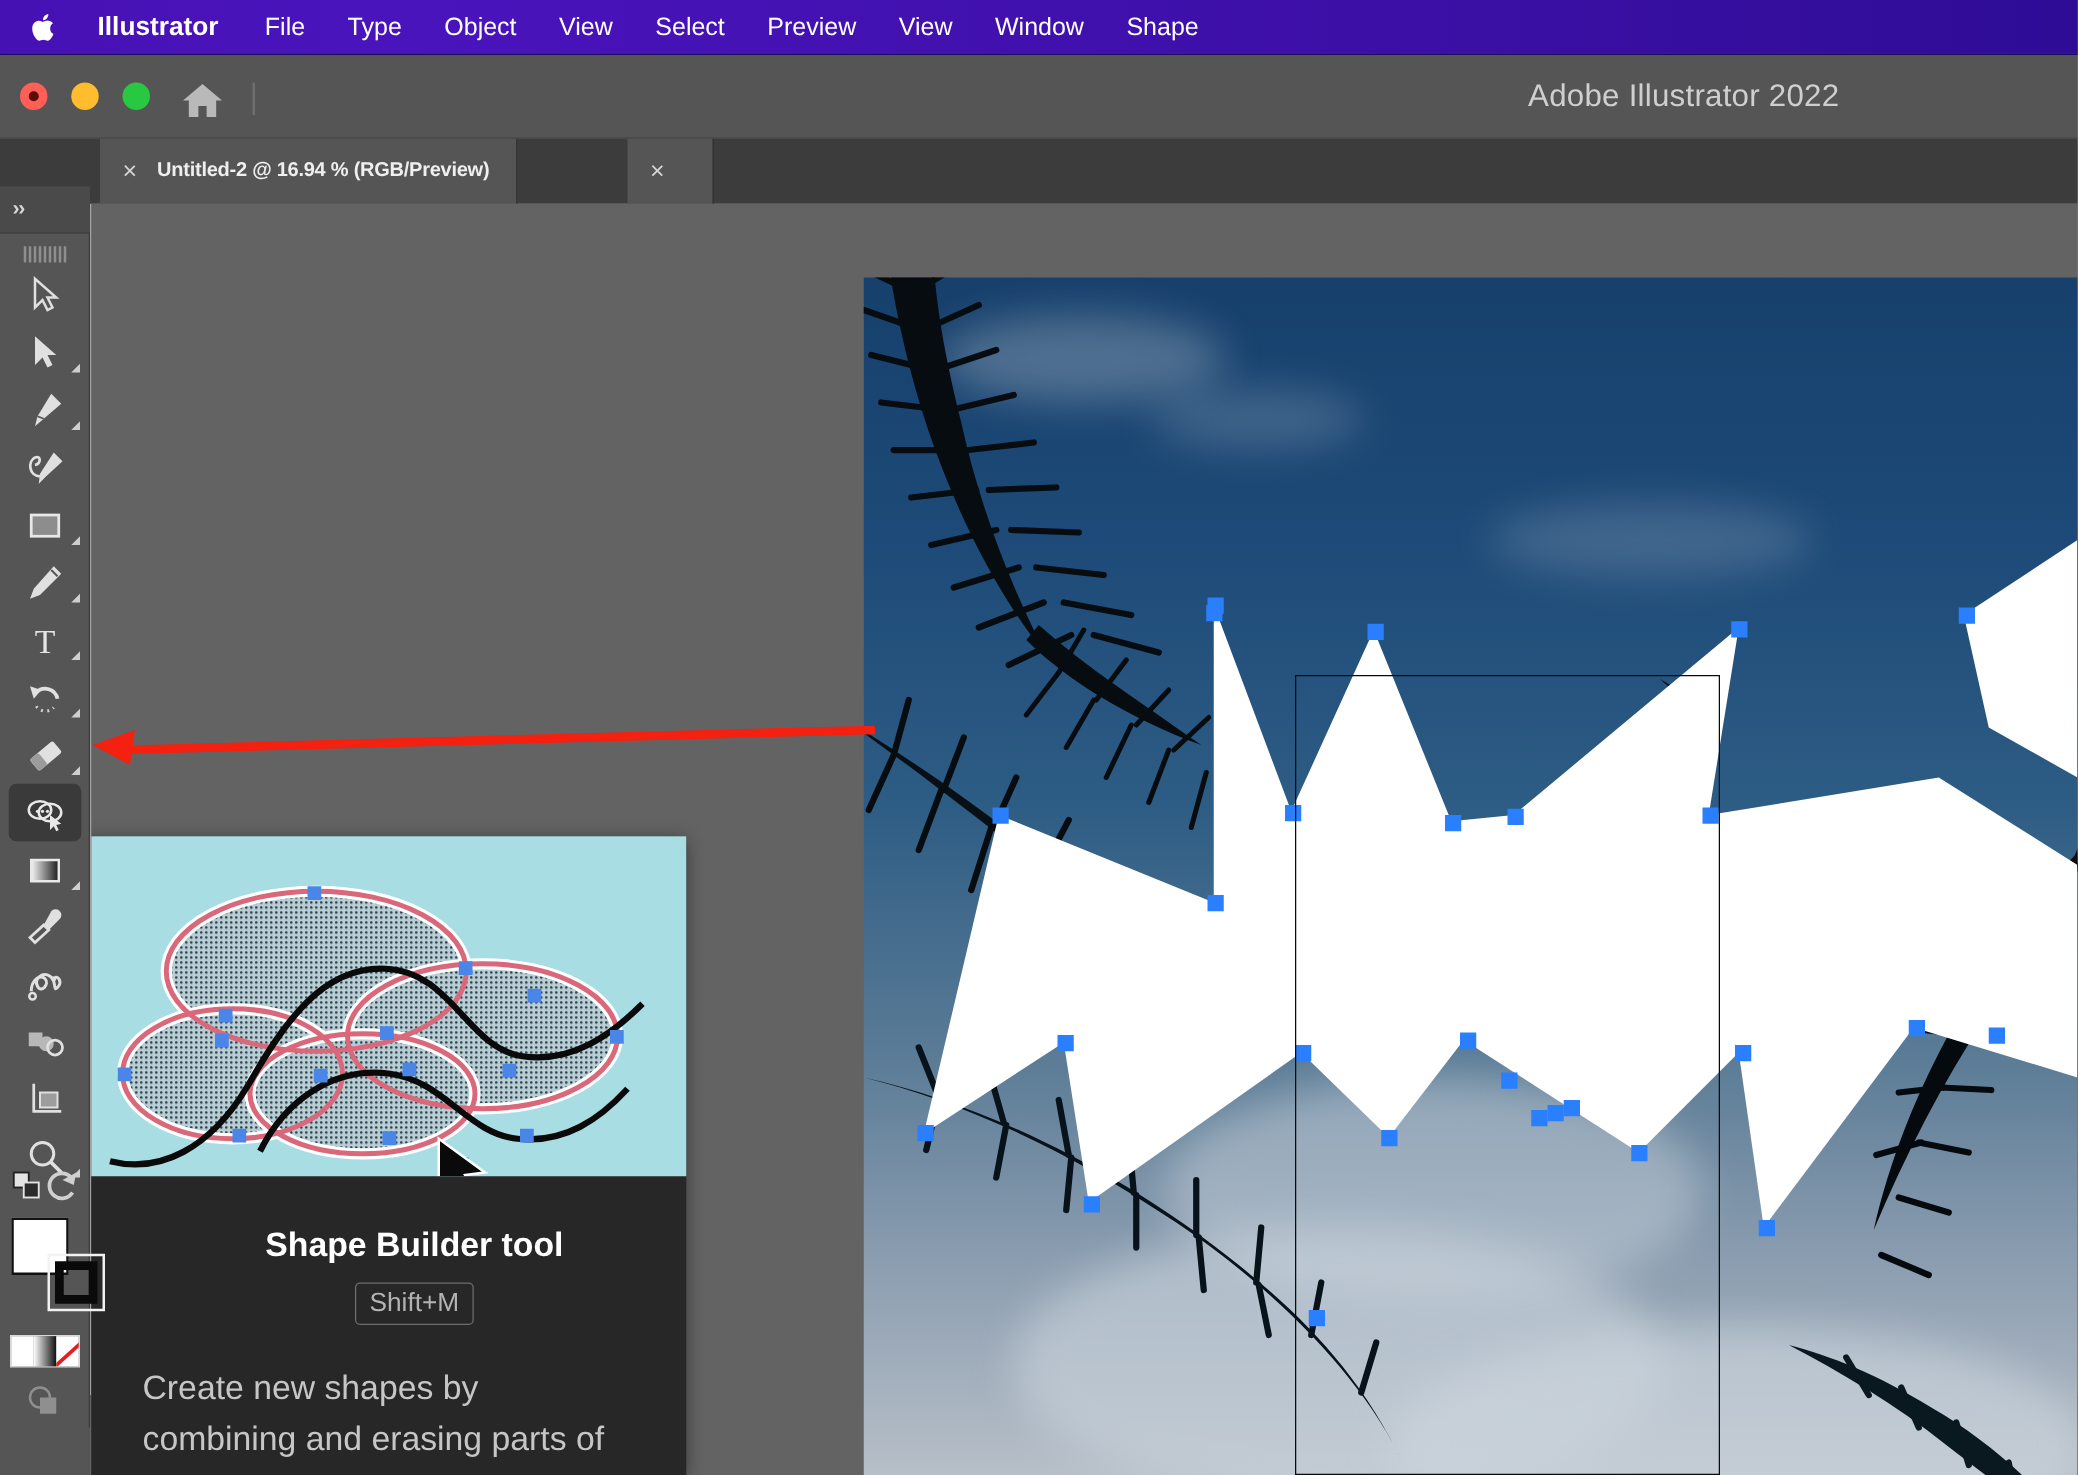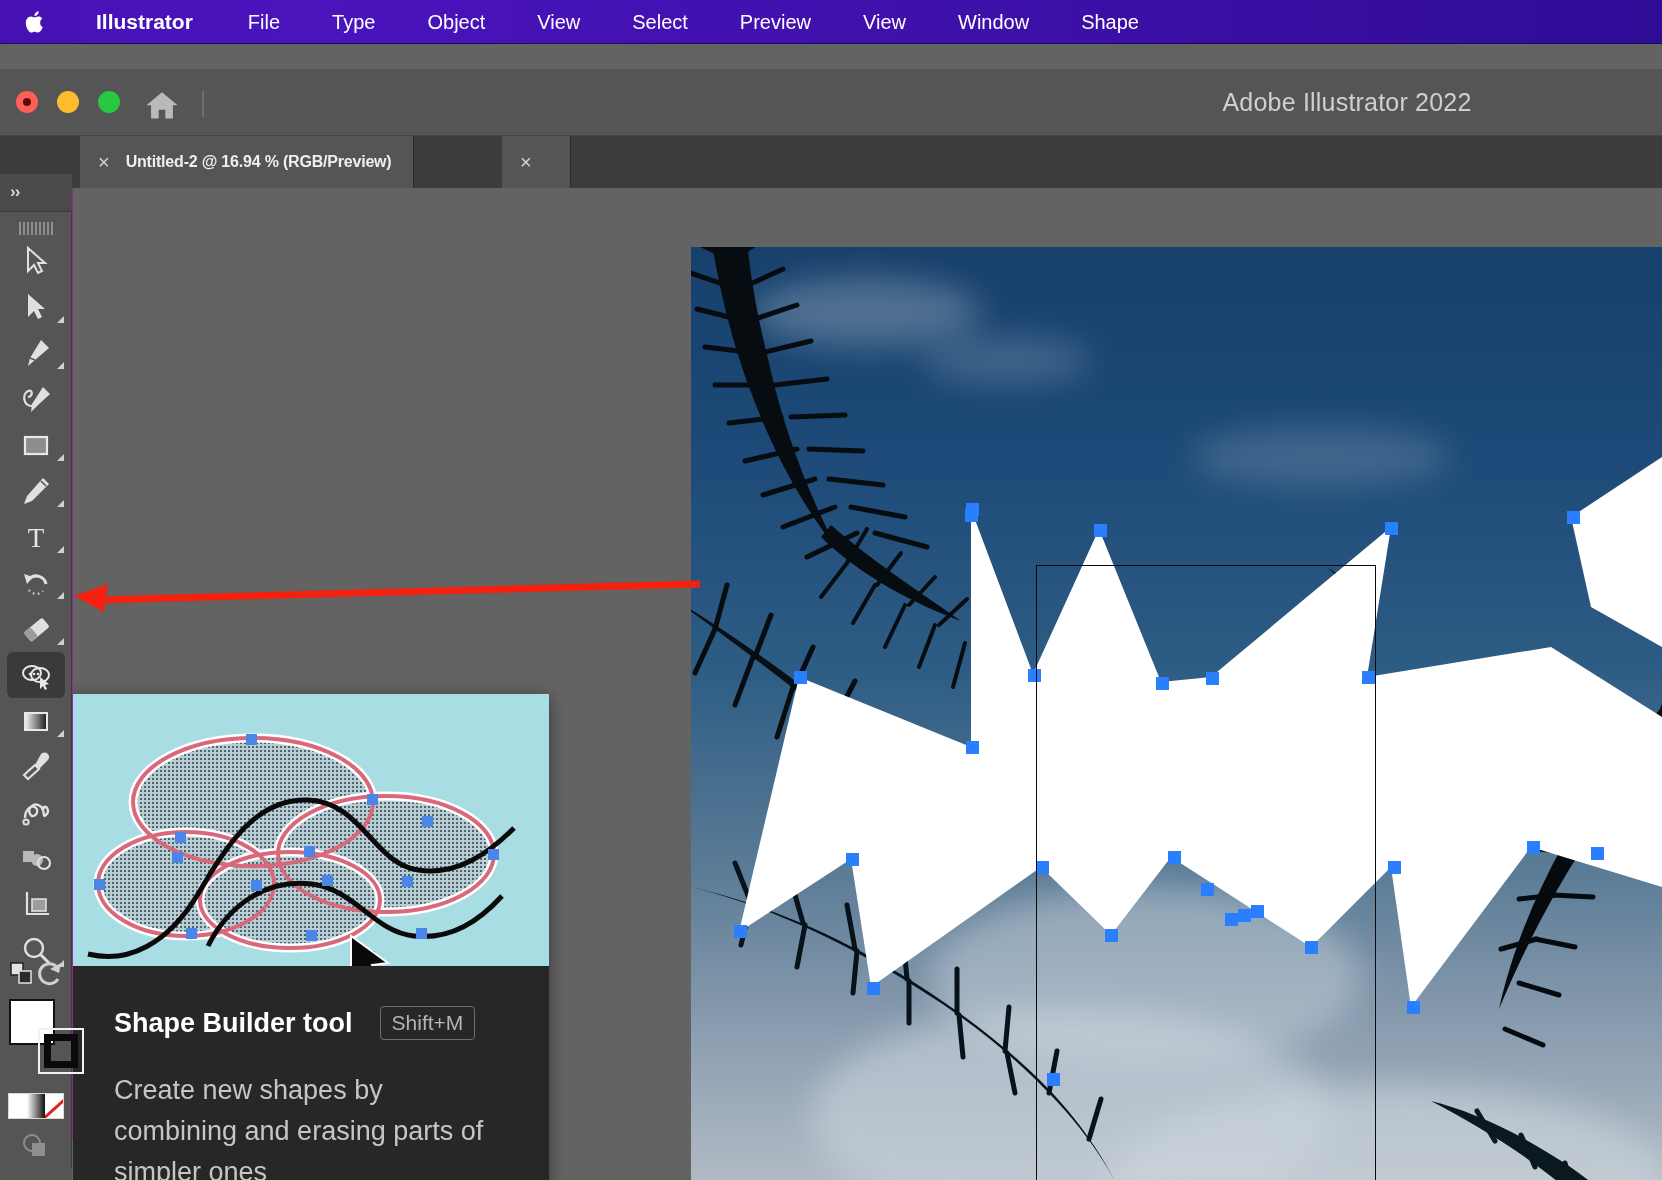--- a/index.html
+++ b/index.html
@@ -3,29 +3,29 @@
 <meta charset="utf-8">
 <style>
   * { margin:0; padding:0; box-sizing:border-box; }
   html,body { width:1662px; height:1180px; overflow:hidden; background:#636363;
     font-family:"Liberation Sans", sans-serif; }
 
   
   #menubar {
     position:absolute; left:0; top:0; width:1662px; height:44px;
     background:linear-gradient(90deg,#4611b3 0%,#4a14bd 18%,#4211b0 45%,#3a0fa4 72%,#2e0c96 100%);
-    display:flex; align-items:center; gap:18px; border-bottom:1px solid #1b0a55;
+    display:flex; align-items:center; gap:0; border-bottom:1px solid #1b0a55;
   }
   #menubar .apple { width:70px; display:flex; justify-content:center; align-items:center; }
   #menubar .apple svg { width:22px; height:26px; fill:#ffffff; }
   .menu-item { color:#ffffff; font-size:20px; padding:0 17px; white-space:nowrap; line-height:44px; }
   .menu-item.app { font-weight:bold; font-size:21px; padding:0 20px 0 8px; }
 
   
-  #window { position:absolute; left:0; top:44px; width:1662px; height:1072px; background:#a21caf;margin-top:25px; }
+  #window { position:absolute; left:0; top:44px; width:1662px; height:1072px; background:#a3a3a3; }
 
   
   #titlebar { position:absolute; left:0; top:0; width:1662px; height:67px; background:#555555;
     border-bottom:1px solid #454545; }
   #lights { position:absolute; left:16px; top:22px; display:flex; gap:19px; align-items:center; }
   .light { width:22px; height:22px; border-radius:50%; position:relative; }
   .light.red { background:#ff5f57; }
   .light.red::after { content:""; position:absolute; left:7px; top:7px; width:8px; height:8px;
     border-radius:50%; background:#5c0b06; }
   .light.yellow { background:#febc2e; }
@@ -91,21 +91,21 @@
   .anchor { position:absolute; width:13px; height:13px; background:#2a7fff; }
 
   
   #artboard { position:absolute; left:345px; top:318px; width:340px; height:640px;
     border:1.6px solid #0b0b0b; }
 
   
   #tooltip { position:absolute; left:68px; top:625px; width:481px; height:511px; background:#272727;
     box-shadow:0 3px 14px rgba(0,0,0,.45); }
   #tt-img { position:relative; width:481px; height:272px; background:#a8dde3; overflow:hidden; }
-  #tt-title { display:flex; align-items:center; gap:27px; padding:40px 0 0 46px; }
+  #tt-title { display:flex; align-items:center; gap:14px; padding:40px 0 0 46px;flex-direction:column; }
   #tt-title .tname { color:#ffffff; font-size:27px; font-weight:bold; }
   #tt-title .tkey { color:#b3b3b3; font-size:21px; border:1px solid #6e6e6e; border-radius:4px;
     padding:4px 11px; }
   #tt-desc { color:#c6c6c6; font-size:27px; line-height:41px; padding:30px 40px 0 46px; }
 
   
   #annot { position:absolute; left:0; top:0; width:1662px; height:1180px; pointer-events:none; }
 </style>
 </head>
 <body>

